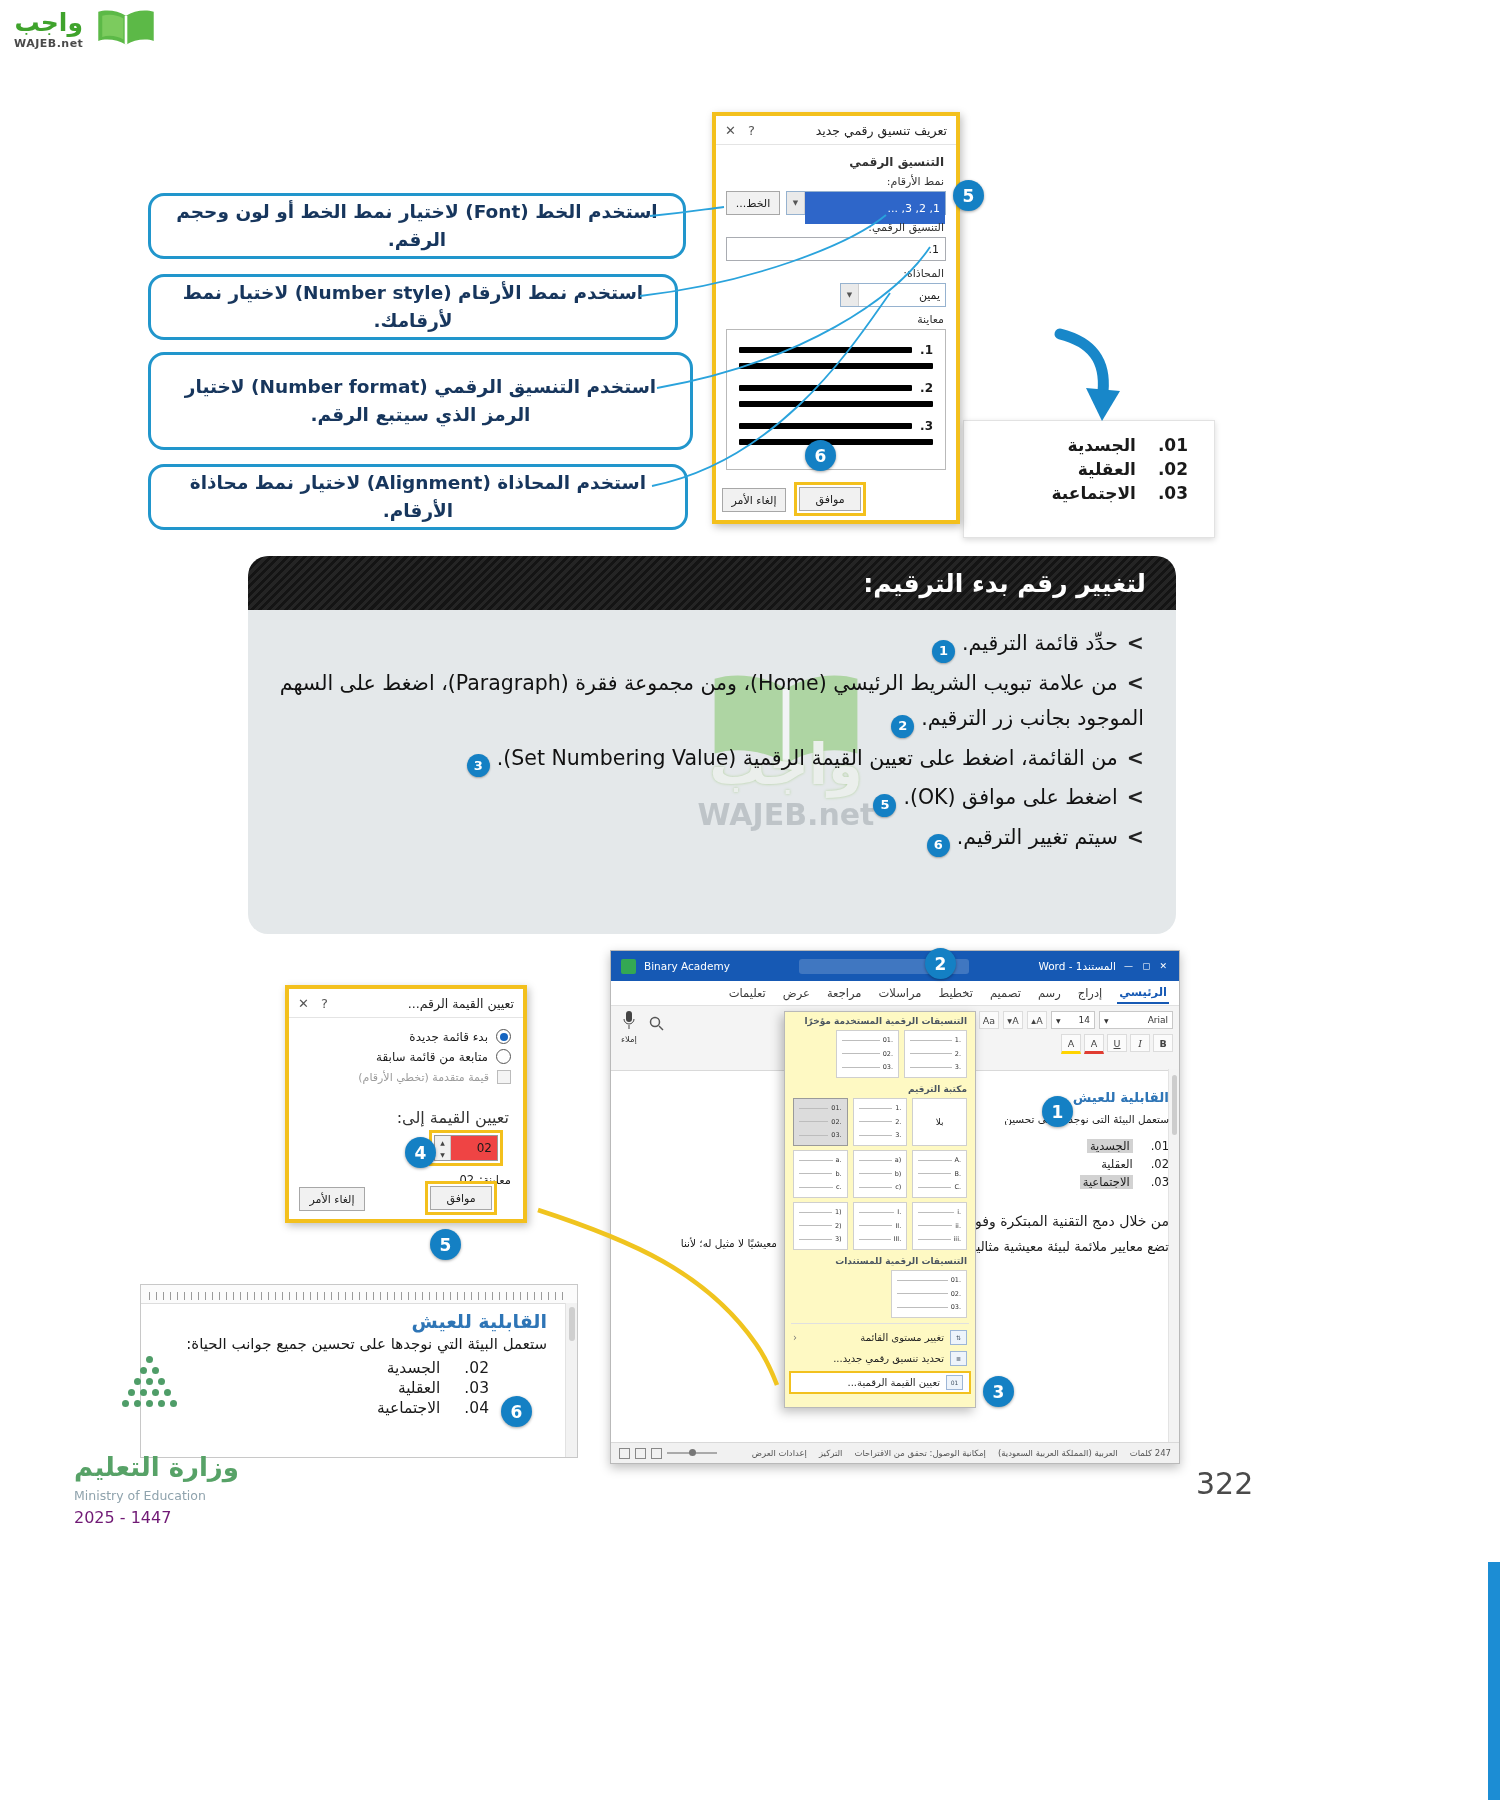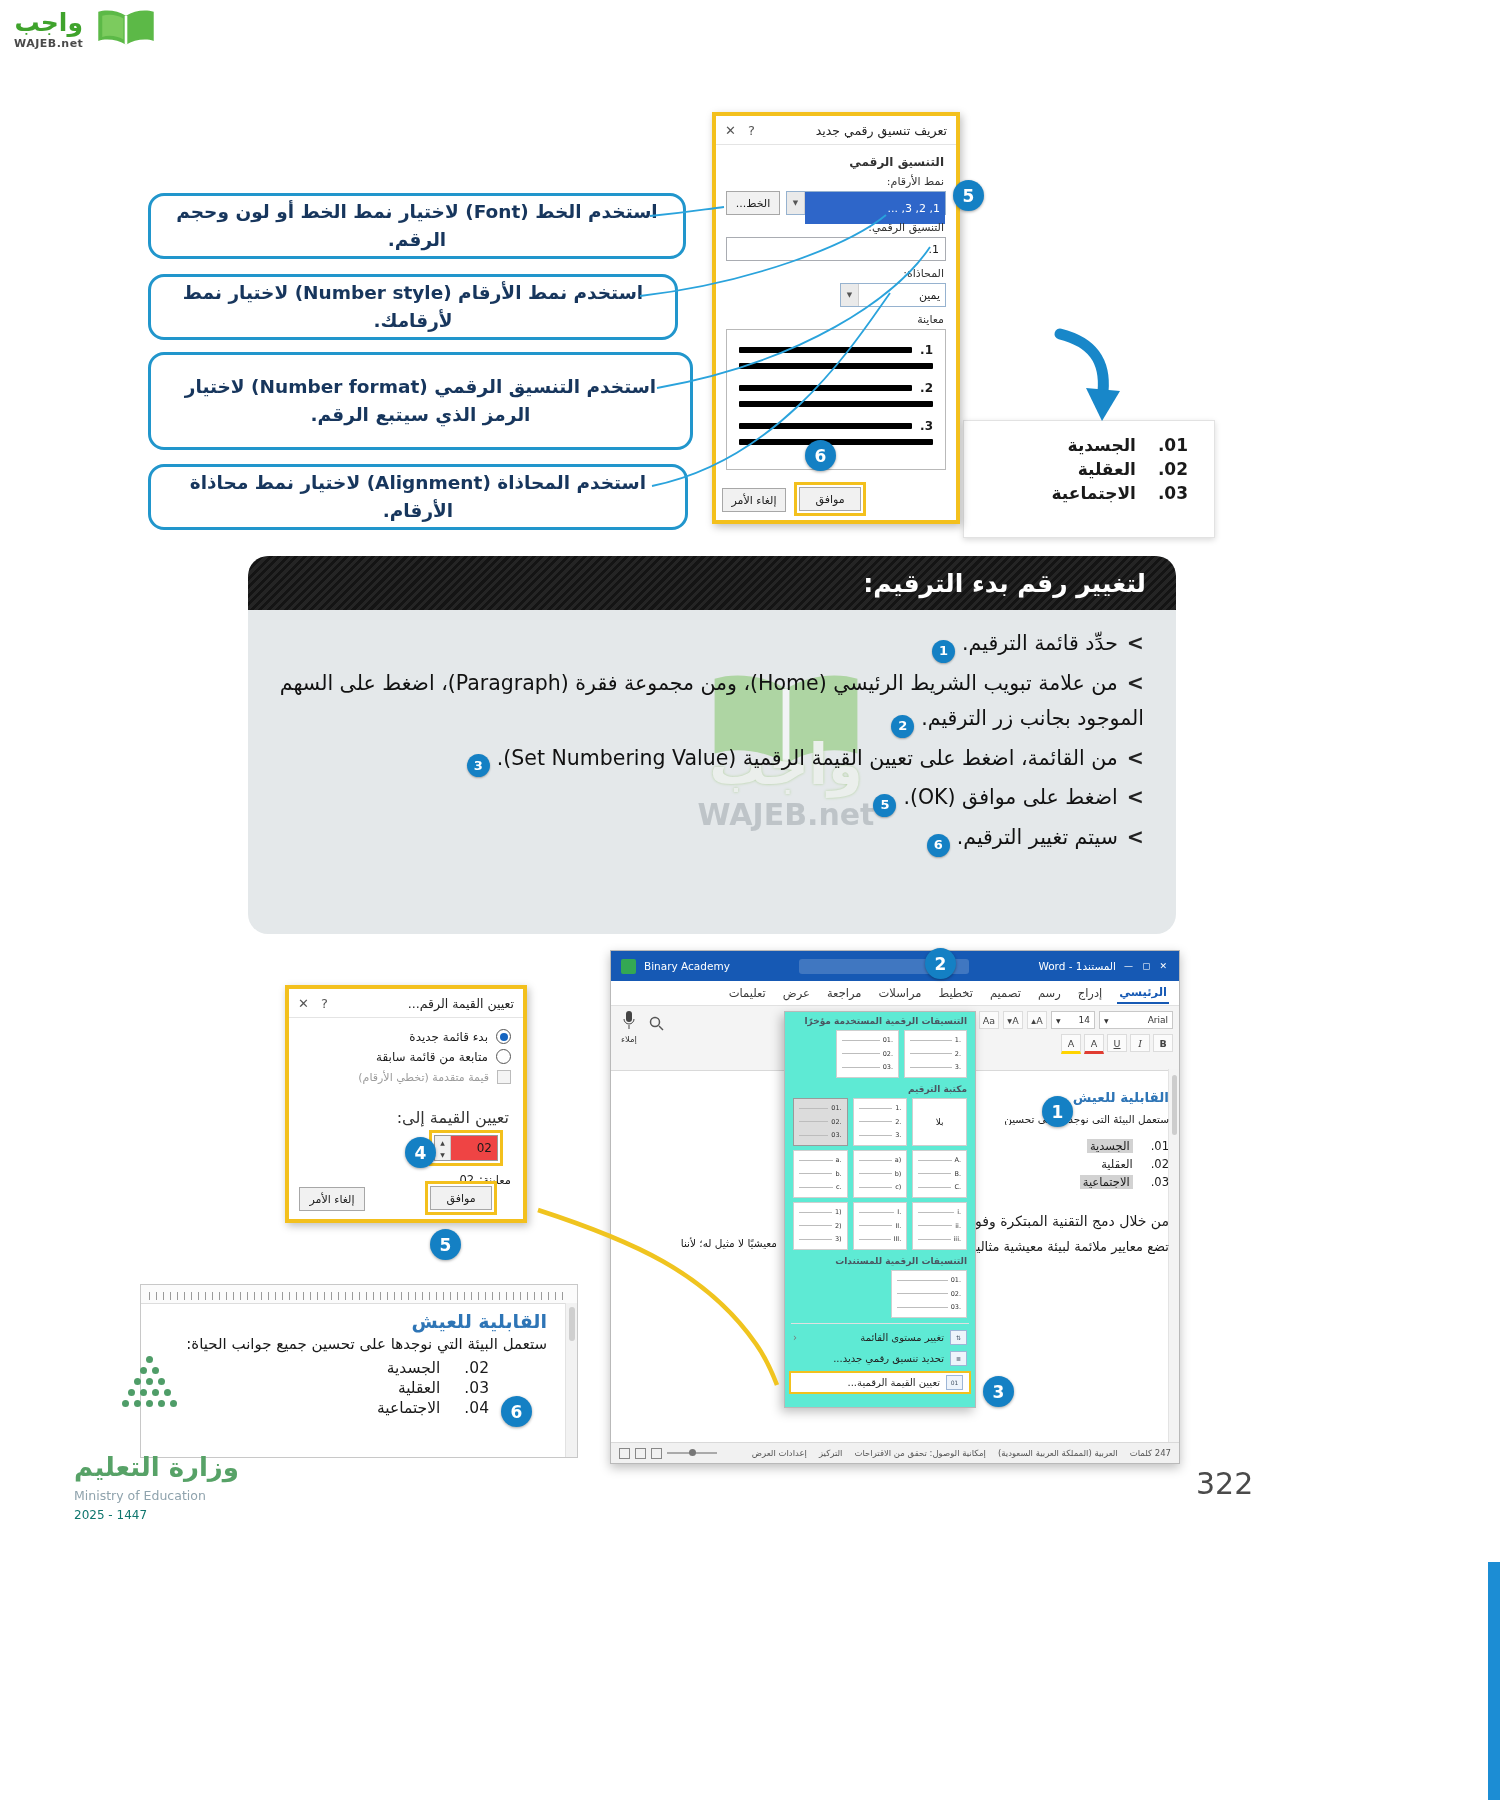--- a/index.html
+++ b/index.html
@@ -378,21 +378,21 @@
           </svg>
           <span style="font-size:8.5px;color:#333">إملاء</span>
         </div>
         <svg width="15" height="15" viewBox="0 0 15 15" style="margin-top:6px">
           <circle cx="6" cy="6" r="4.5" stroke="#555" fill="none" stroke-width="1.5"></circle>
           <line x1="10" y1="10" x2="14" y2="14" stroke="#555" stroke-width="1.5"></line>
         </svg>
       </div>
     </div>
 
-    <div style="position:absolute;left:173px;top:60px;width:190px;height:395px;background:#5eead4;border:1px solid #b9b9b9;
+    <div style="position:absolute;left:173px;top:60px;width:190px;height:395px;background:#fef9c3;border:1px solid #b9b9b9;
          box-shadow:-3px 4px 10px rgba(0,0,0,.25);z-index:5;overflow:hidden">
       <div class="ddh">التنسيقات الرقمية المستخدمة مؤخرًا</div>
       <div class="cellrowwrap">
         <div class="cell">
           <div class="crow">
               <span class="mk">1.</span>
               <span class="cline"></span>
             </div>
           <div class="crow">
               <span class="mk">2.</span>
@@ -639,19 +639,19 @@
     <div class="dotrow">
         <span class="dot"></span>
         <span class="dot"></span>
         <span class="dot"></span>
         <span class="dot"></span>
         <span class="dot"></span>
       </div>
   </div>
   <div class="abs rtl" style="left:74px;top:1452px;width:165px;text-align:left;font-size:26px;font-weight:800;color:#57a267;z-index:3">وزارة التعليم</div>
   <div class="abs" style="left:74px;top:1488px;font-size:12.5px;color:#8fa3ad;z-index:3">Ministry of Education</div>
-  <div class="abs" style="left:74px;top:1508px;font-size:12px;color:#0f766e;z-index:3">2025 - 1447</div>
+  <div class="abs" style="left:74px;top:1508px;font-size:16px;color:#701a75;z-index:3">2025 - 1447</div>
 
   <div class="abs" style="left:1196px;top:1466px;font-size:30px;color:#4a4a4a;z-index:3">322</div>
 
   <div class="abs" style="left:1488px;top:1562px;width:12px;height:238px;background:#1c8dd4;z-index:3"></div>
 
 </div>
 
 </body></html>

